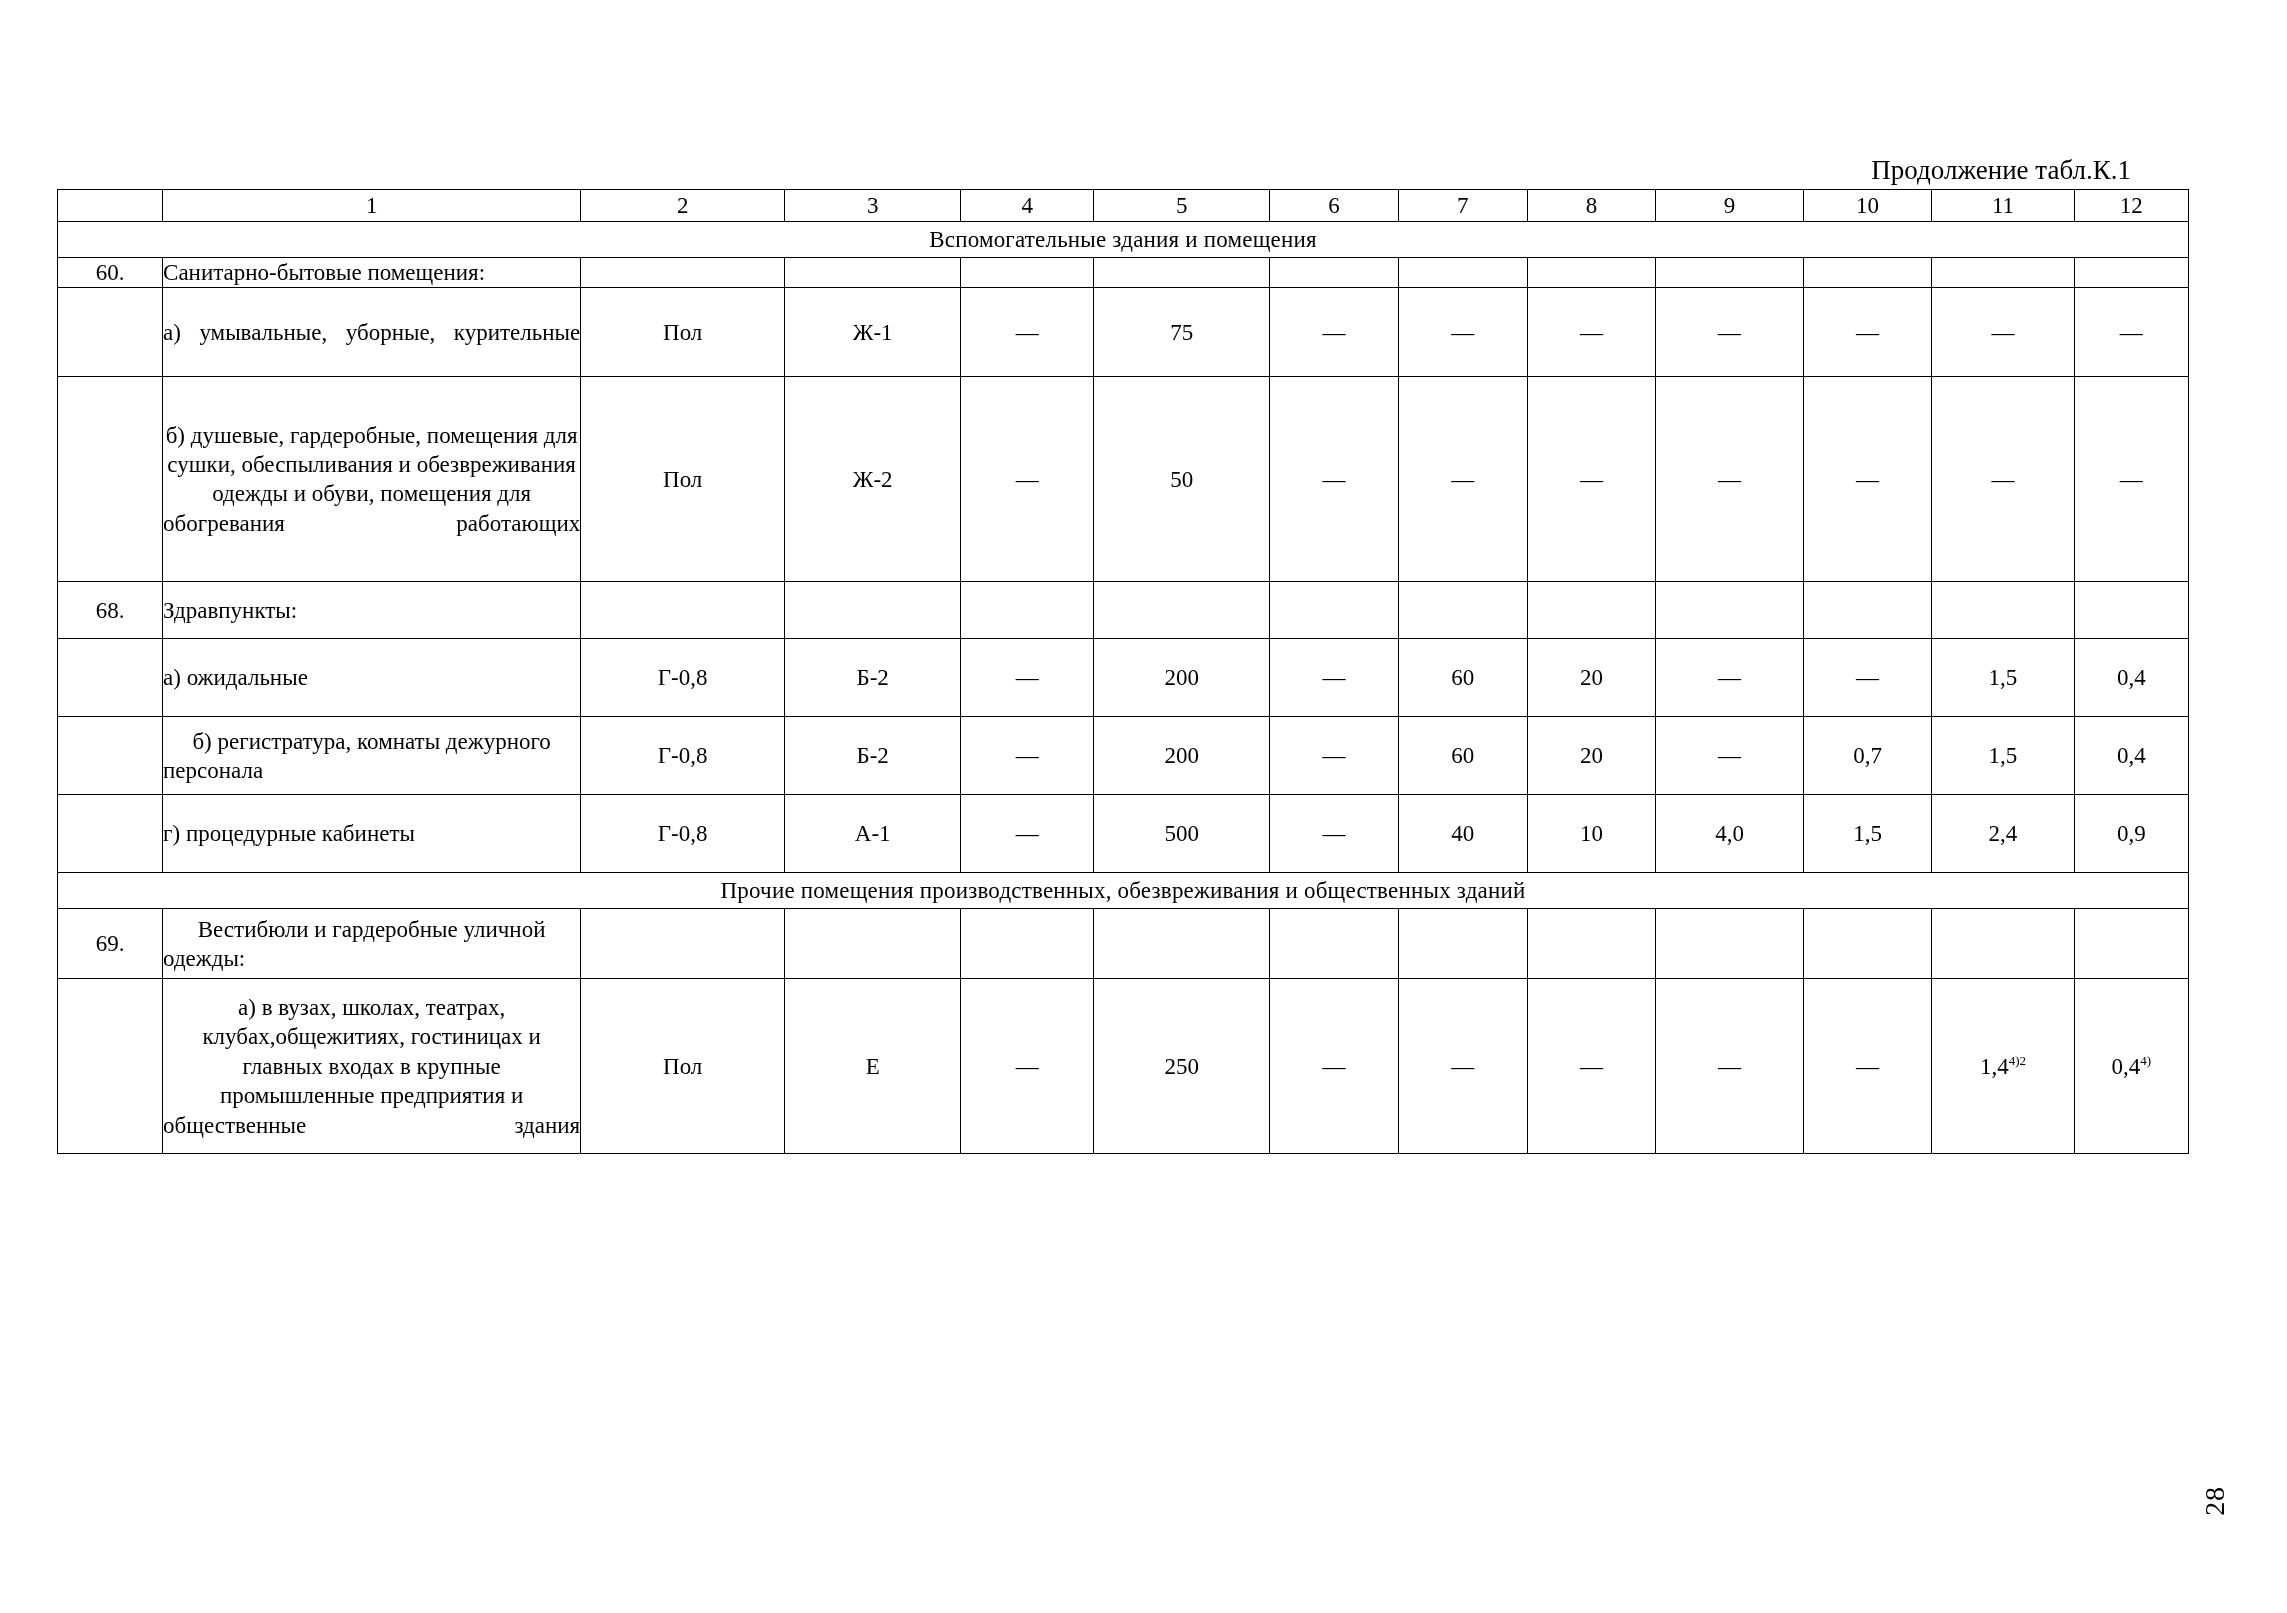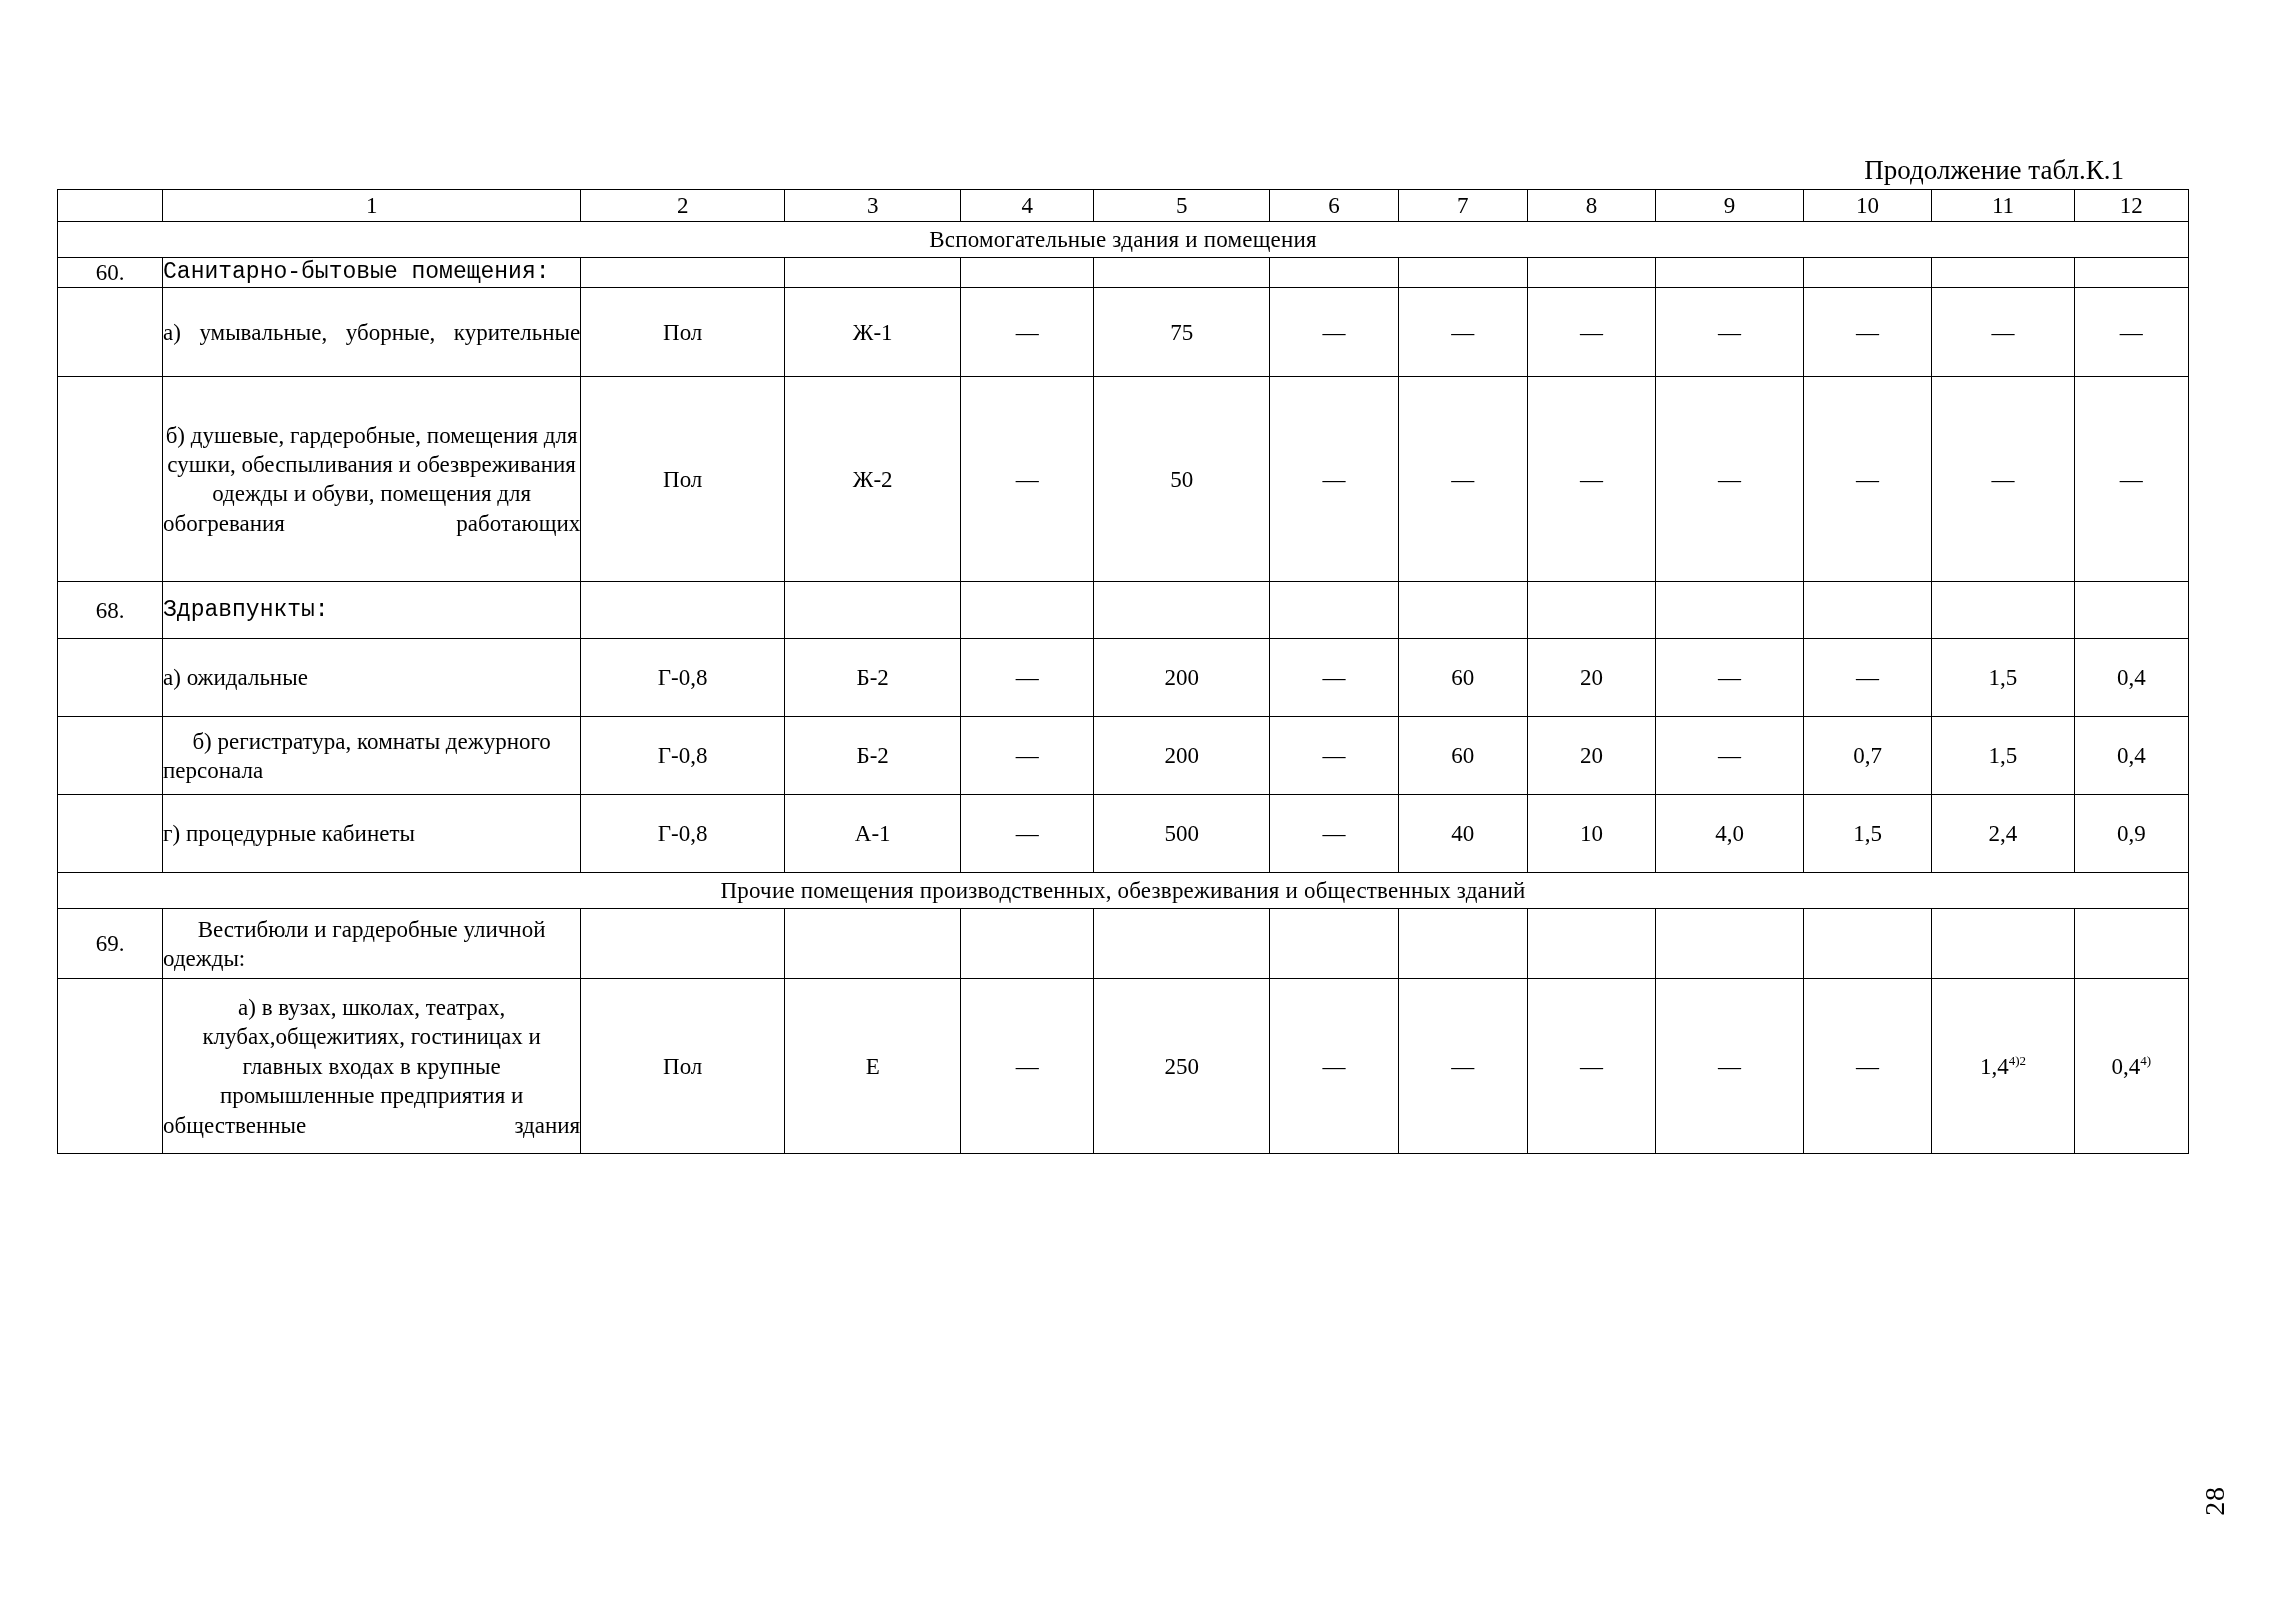--- a/index.html
+++ b/index.html
@@ -16,21 +16,21 @@
     overflow: hidden;
   }
   .page {
     position: absolute;
     left: 0; top: 0;
     width: 2288px;
     height: 1613px;
   }
   .continuation {
     position: absolute;
-    right: 164px;
+    right: 157px;
     top: 155px;
     font-size: 27px;
     font-family: "Liberation Serif", serif;
     white-space: nowrap;
   }
   .page-number {
     position: absolute;
     right: 57px;
     bottom: 97px;
     font-size: 28px;
@@ -86,21 +86,20 @@
   .desc.nojust {
     text-align: right;
     text-align-last: left;
   }
   .desc-head {
     text-align: left;
     text-align-last: left;
     vertical-align: top;
     padding: 8.3px 13px;
     font-size: 23px;
-    font-family: Liberation Mono, monospace;
   }
   .val { text-align: center; font-size: 23px; }
   sup { font-size: 13px; vertical-align: super; }
 </style>
 </head>
 <body>
 
 <div class="page">
 
   <div class="continuation">Продолжение табл.К.1</div>

